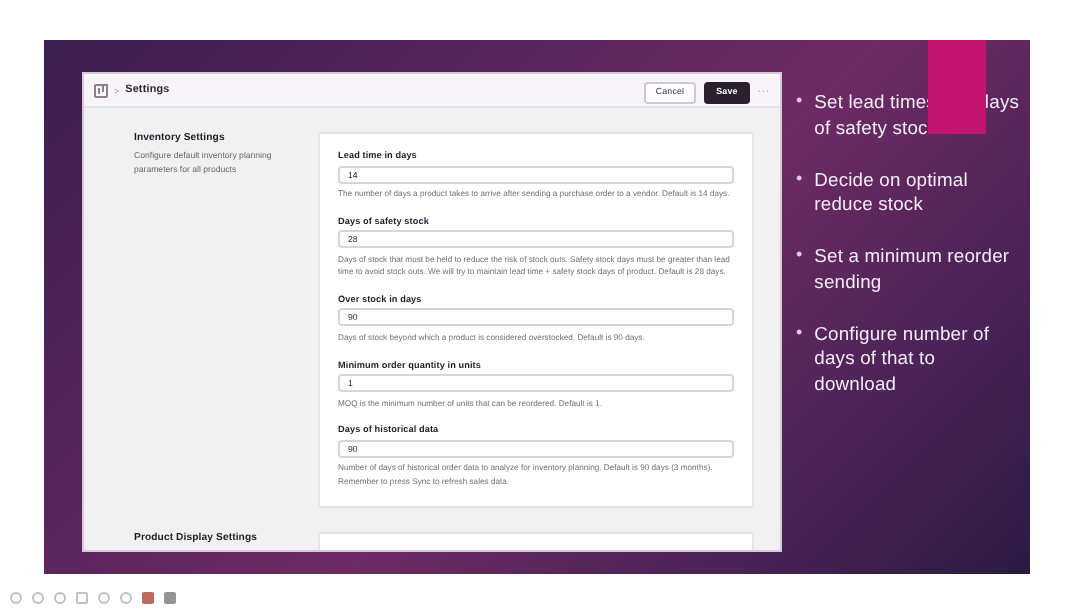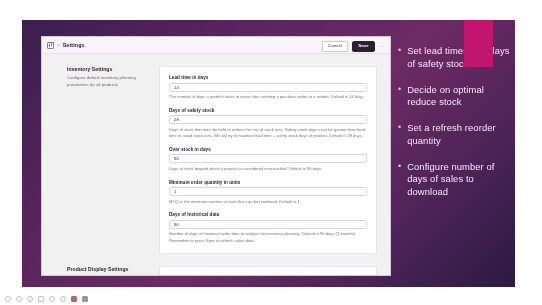--- a/index.html
+++ b/index.html
@@ -221,25 +221,25 @@
     <div class="bullet">
       <span class="bullet-dot">•</span>
       <span class="bullet-text">Set lead times and days of safety stock</span>
     </div>
     <div class="bullet">
       <span class="bullet-dot">•</span>
       <span class="bullet-text">Decide on optimal reduce stock</span>
     </div>
     <div class="bullet">
       <span class="bullet-dot">•</span>
-      <span class="bullet-text">Set a refresh reorder quantity</span>
-    </div>
-    <div class="bullet">
-      <span class="bullet-dot">•</span>
-      <span class="bullet-text">Configure number of days of sales to download</span>
+      <span class="bullet-text">Set a minimum reorder sending</span>
+    </div>
+    <div class="bullet">
+      <span class="bullet-dot">•</span>
+      <span class="bullet-text">Configure number of days of that to download</span>
     </div>
   </div>
 
 </div>
 
 <div id="toolbar">
   <span class="tool-ic round"></span>
   <span class="tool-ic round"></span>
   <span class="tool-ic round"></span>
   <span class="tool-ic"></span>

